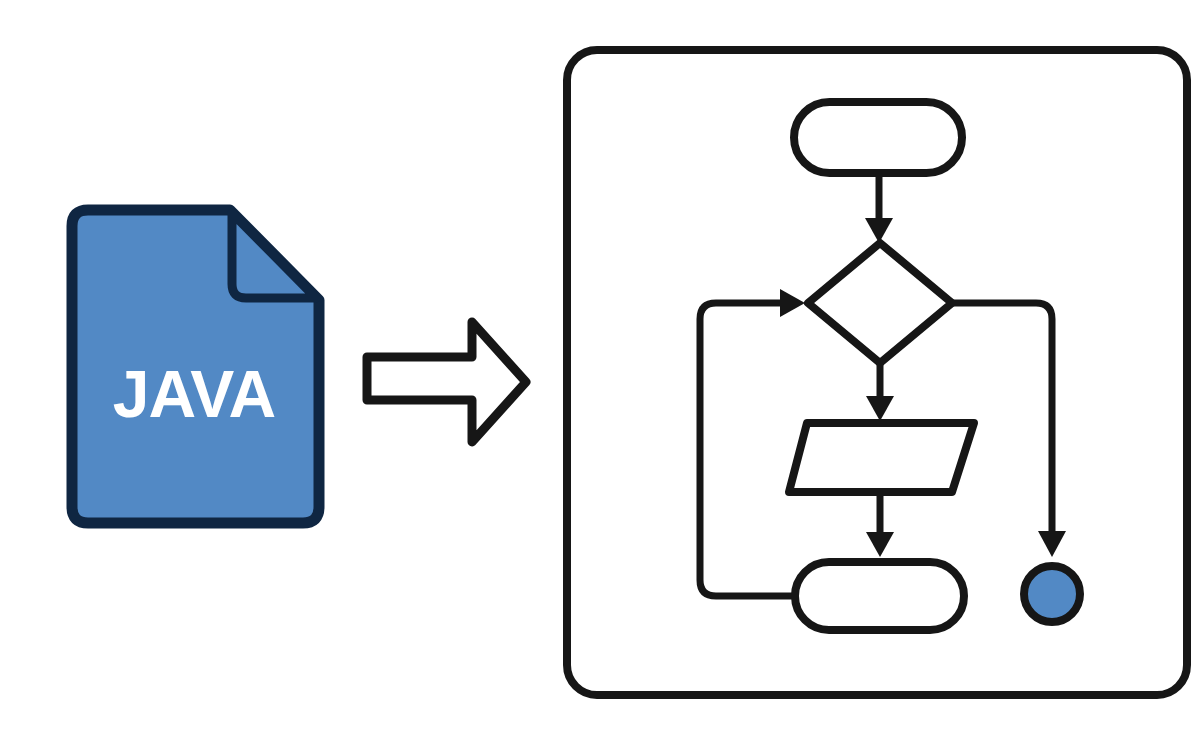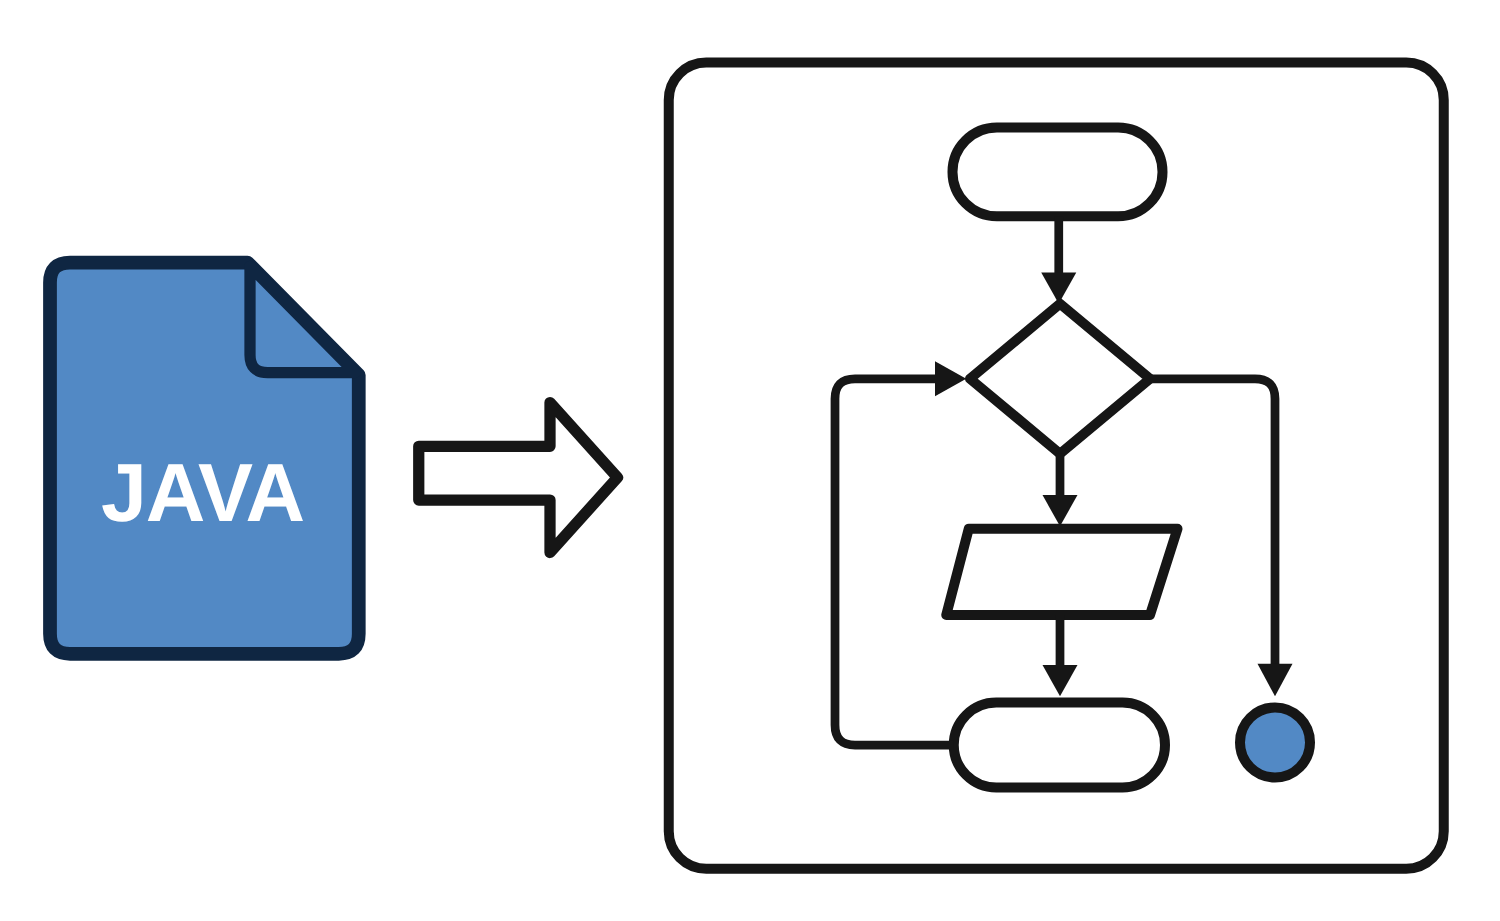--- a/index.html
+++ b/index.html
@@ -9,20 +9,21 @@
     width: 1200px;
     height: 737px;
     overflow: hidden;
     font-family: "Liberation Sans", sans-serif;
   }
   .stage {
     position: relative;
     width: 1168px;
     height: 737px;
     background: var(--page-bg, #ffffff);
+    margin-left: 32px;
   }
   svg { display: block; }
 
   
   .doc-body {
     fill: var(--accent-blue, #5289c5);
     stroke: var(--icon-border, #0f2642);
     stroke-width: 11;
     stroke-linejoin: round;
   }

